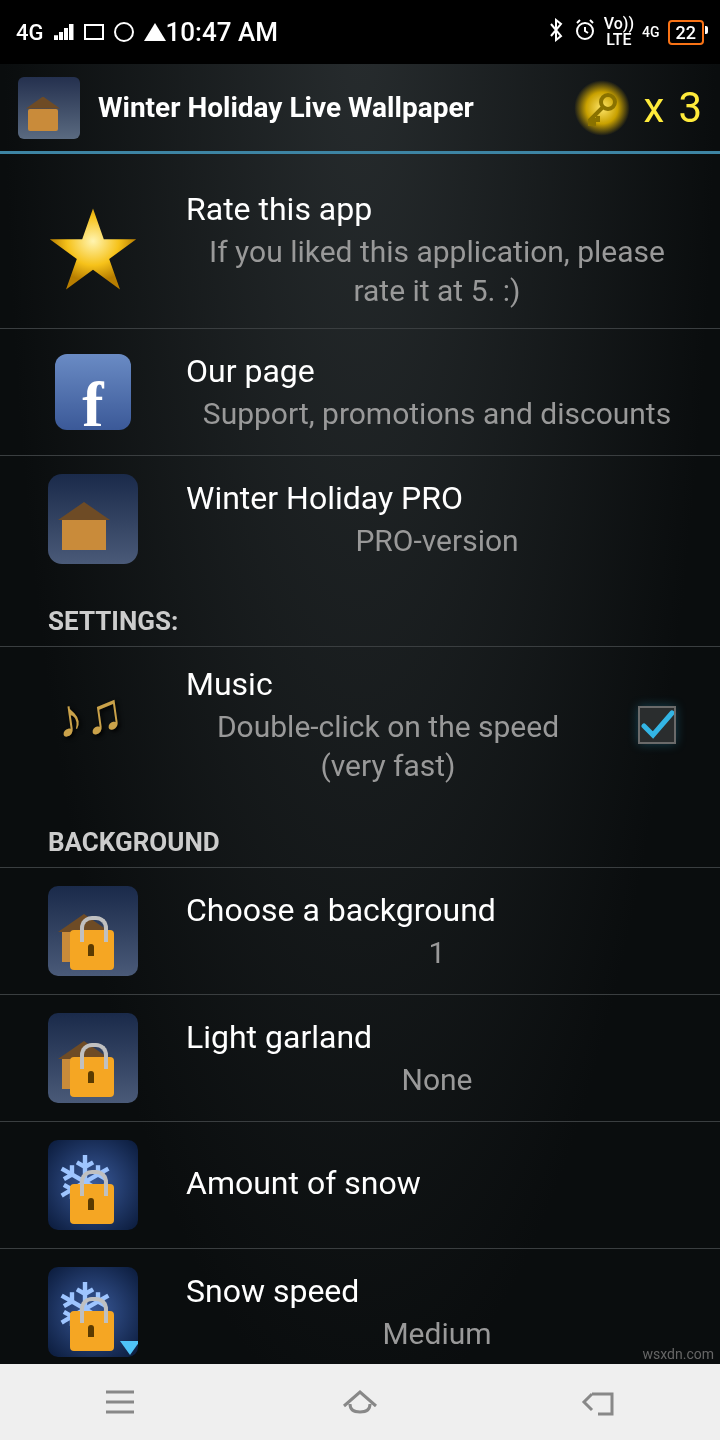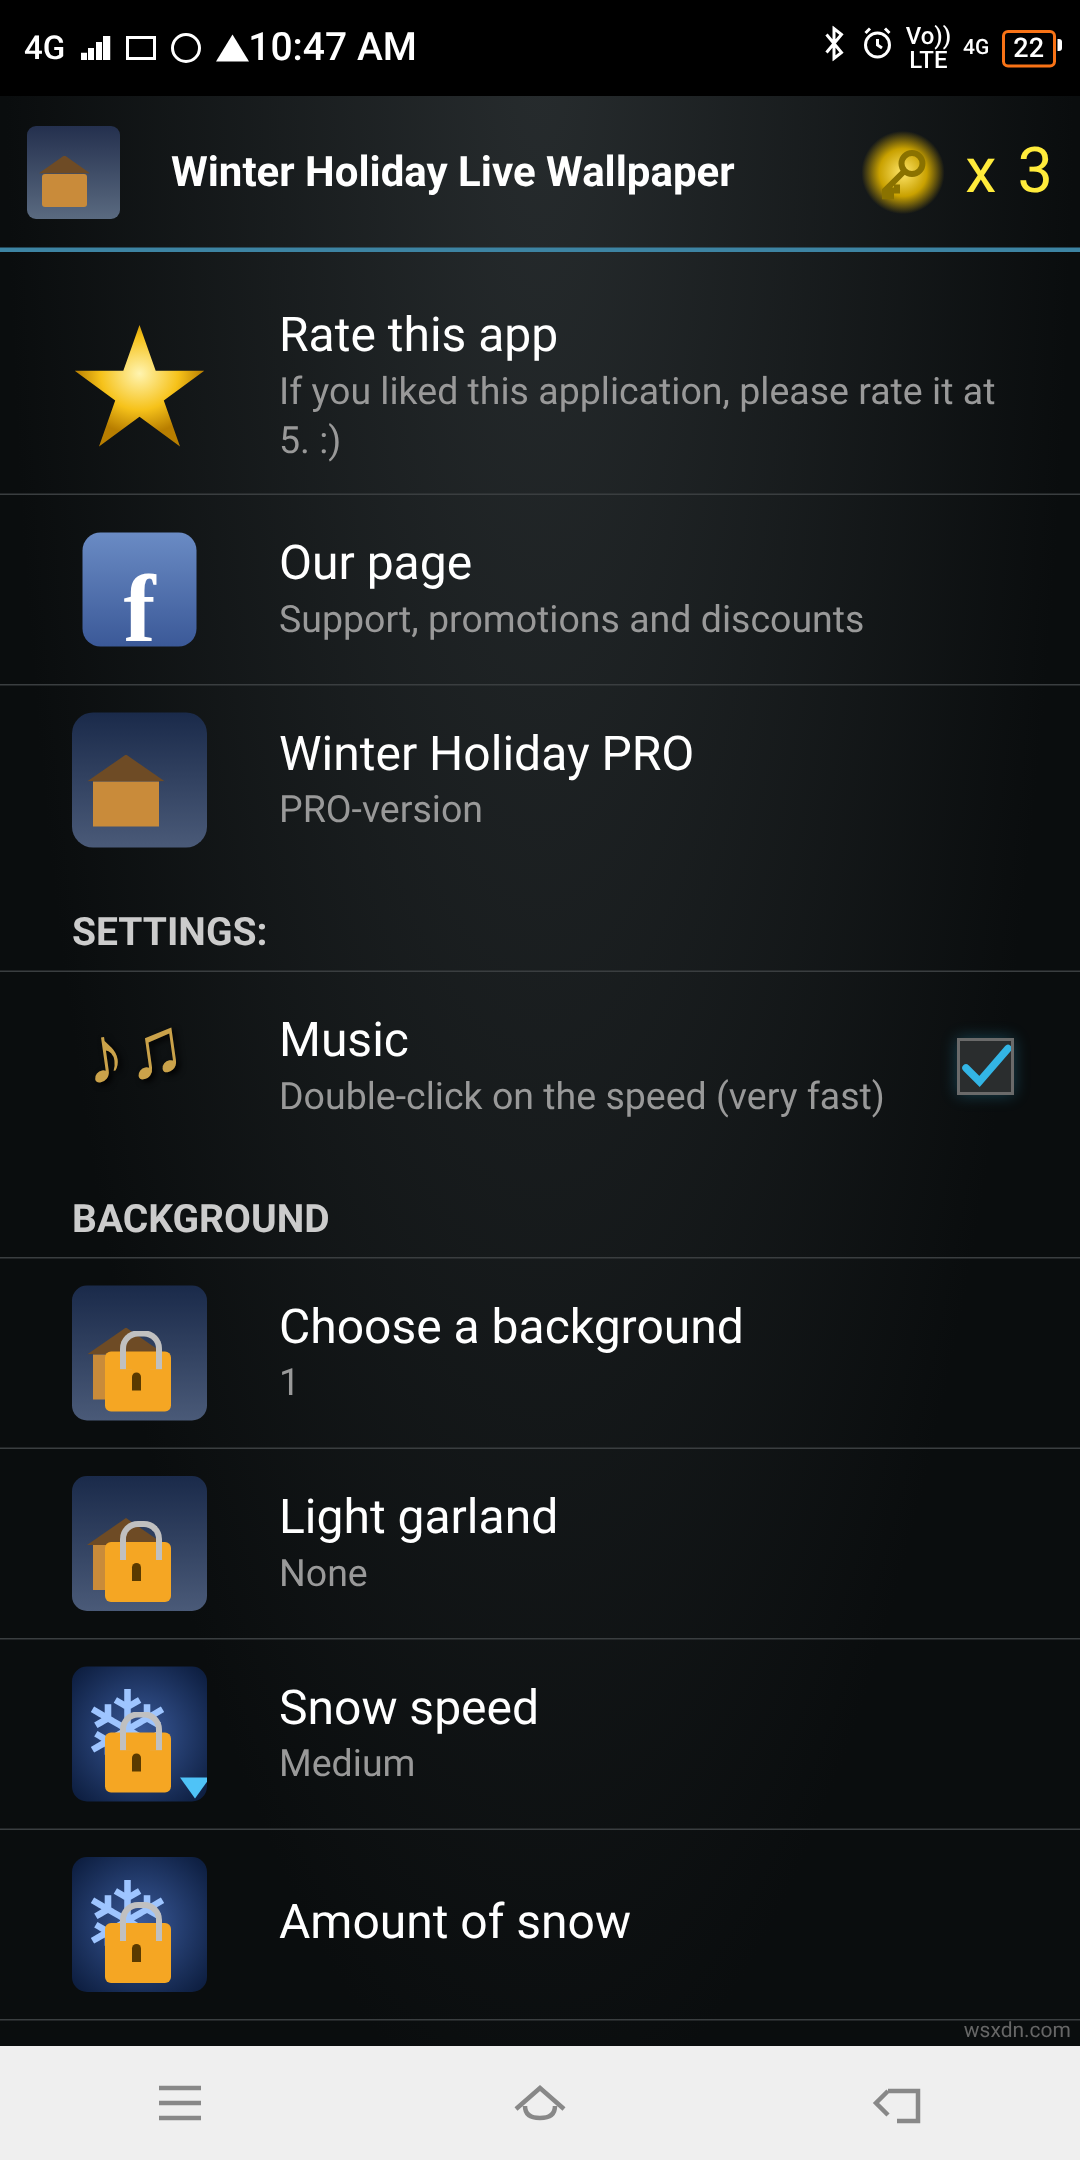--- a/index.html
+++ b/index.html
@@ -4,35 +4,35 @@
 <style>
 * { margin: 0; padding: 0; box-sizing: border-box; }
 html, body { width: 720px; height: 1440px; font-family: Roboto, Arial, sans-serif; background: #000; color: #fff; overflow: hidden; }
 .screen { width: 720px; height: 1440px; display: flex; flex-direction: column; background: radial-gradient(ellipse at top, #272c2e 0%, #0a0d0e 70%); }
 .status-bar { height: 64px; background: #000; display: flex; align-items: center; padding: 0 16px; font-size: 22px; font-weight: 500; color: #fff; }
 .status-left { display: flex; align-items: center; gap: 10px; }
 .status-center { flex: 1; font-size: 26px; font-weight: 500; }
 .status-right { display: flex; align-items: center; gap: 8px; }
 .battery { border: 2px solid #f97316; border-radius: 4px; padding: 0 6px; font-size: 18px; position: relative; }
 .battery::after { content:''; position:absolute; right:-6px; top:4px; width:3px; height:8px; background:#fff; border-radius:0 2px 2px 0;}
-.app-bar { height: 104px; display: flex; align-items: center; padding: 0 18px; border-bottom: 3px solid #3d84a3; gap: 16px; }
+.app-bar { height: 90px; display: flex; align-items: center; padding: 0 18px; border-bottom: 3px solid #3d84a3; }
 .app-icon-thumb { width: 62px; height: 62px; border-radius: 6px; background: linear-gradient(#24304e,#5a6a80); position: relative; overflow: hidden; margin-right: 18px; }
 .app-icon-thumb::before { content:''; position:absolute; bottom:8px; left:10px; width:30px; height:22px; background:#c98b3a; border-radius:2px; }
 .app-icon-thumb::after { content:''; position:absolute; bottom:30px; left:8px; width:34px; height:12px; background:#6e4b25; clip-path: polygon(0 100%,50% 0,100% 100%); }
 .app-title { font-size: 28px; font-weight: 700; flex: 1; }
 .key-area { display: flex; align-items: center; gap: 14px; color: #ffeb3b; font-size: 42px; font-weight: 400; }
 .key-glow { width: 56px; height: 56px; border-radius: 50%; background: radial-gradient(circle,#ffe66a 0%,#c9a100 40%,transparent 70%); display:flex; align-items:center; justify-content:center; }
 .key-glow svg { width: 36px; height: 36px; }
 .content { flex: 1; overflow-y: auto; padding-top: 18px; }
 .row { display: flex; align-items: center; padding: 18px 32px 18px 48px; border-bottom: 1px solid #3a3e40; min-height: 110px; gap: 48px; }
 .row.no-div { border-bottom: none; }
 .row .icon-slot { width: 90px; height: 90px; display:flex; align-items:center; justify-content:center; flex-shrink:0; }
 .row .texts { flex: 1; }
 .row .title { font-size: 32px; color: #fff; margin-bottom: 4px; }
-.row .sub { font-size: 25px; color: #999; line-height: 1.3; }
+.row .sub { font-size: 30px; color: #999; line-height: 1.3; text-align: center; }
 .section-header { font-size: 26px; font-weight: 700; color: #ccc; padding: 24px 15px 10px 48px; border-bottom: 1px solid #3a3e40; }
 .checkbox { width: 38px; height: 38px; border: 2px solid #6a6a6a; background: #2a2d2e; display:flex; align-items:center; justify-content:center; margin-right: 12px; box-shadow: 0 0 10px rgba(51,181,229,0.3);}
 .checkbox svg { width: 34px; height: 34px; }
 .star { width: 90px; height: 90px; }
 .fb { width: 76px; height: 76px; border-radius: 12px; background: linear-gradient(#6a8bc4,#3b5998); display:flex; align-items:flex-end; justify-content:center; }
 .fb span { color:#fff; font-size:64px; font-weight:900; font-family: Georgia, serif; line-height: 0.8; }
 .thumb-lock { width: 90px; height: 90px; border-radius: 10px; background: linear-gradient(#1a2a4a,#4a5a78); position: relative; overflow:hidden; }
 .thumb-lock.house::before { content:''; position:absolute; bottom:14px; left:14px; width:44px; height:30px; background:#c98b3a; }
 .thumb-lock.house::after { content:''; position:absolute; bottom:44px; left:10px; width:52px; height:18px; background:#6e4b25; clip-path: polygon(0 100%,50% 0,100% 100%);}
 .thumb-lock.snowflake { background: radial-gradient(#3a5a9a, #0a1a3a); }
@@ -183,37 +183,37 @@
       <div class="texts">
         <div class="title">Light garland</div>
         <div class="sub">None</div>
       </div>
     </div>
 
     <div class="row">
       <div class="icon-slot">
           <div class="thumb-lock snowflake">
             <div class="lock-badge"></div>
+          </div>
+        </div>
+      <div class="texts">
+        <div class="title">Amount of snow</div>
+      </div>
+    </div>
+
+    <div class="row">
+      <div class="icon-slot">
+          <div class="thumb-lock snowflake">
+            <div class="lock-badge"></div>
             <div class="blue-tri"></div>
           </div>
         </div>
       <div class="texts">
         <div class="title">Snow speed</div>
         <div class="sub">Medium</div>
-      </div>
-    </div>
-
-    <div class="row">
-      <div class="icon-slot">
-          <div class="thumb-lock snowflake">
-            <div class="lock-badge"></div>
-          </div>
-        </div>
-      <div class="texts">
-        <div class="title">Amount of snow</div>
       </div>
     </div>
 
   </div>
 
   <div class="nav-bar">
     <div class="nav-btn">
       <svg viewBox="0 0 44 44">
           <path d="M8 12 H36 M8 22 H36 M8 32 H36"></path>
         </svg>

